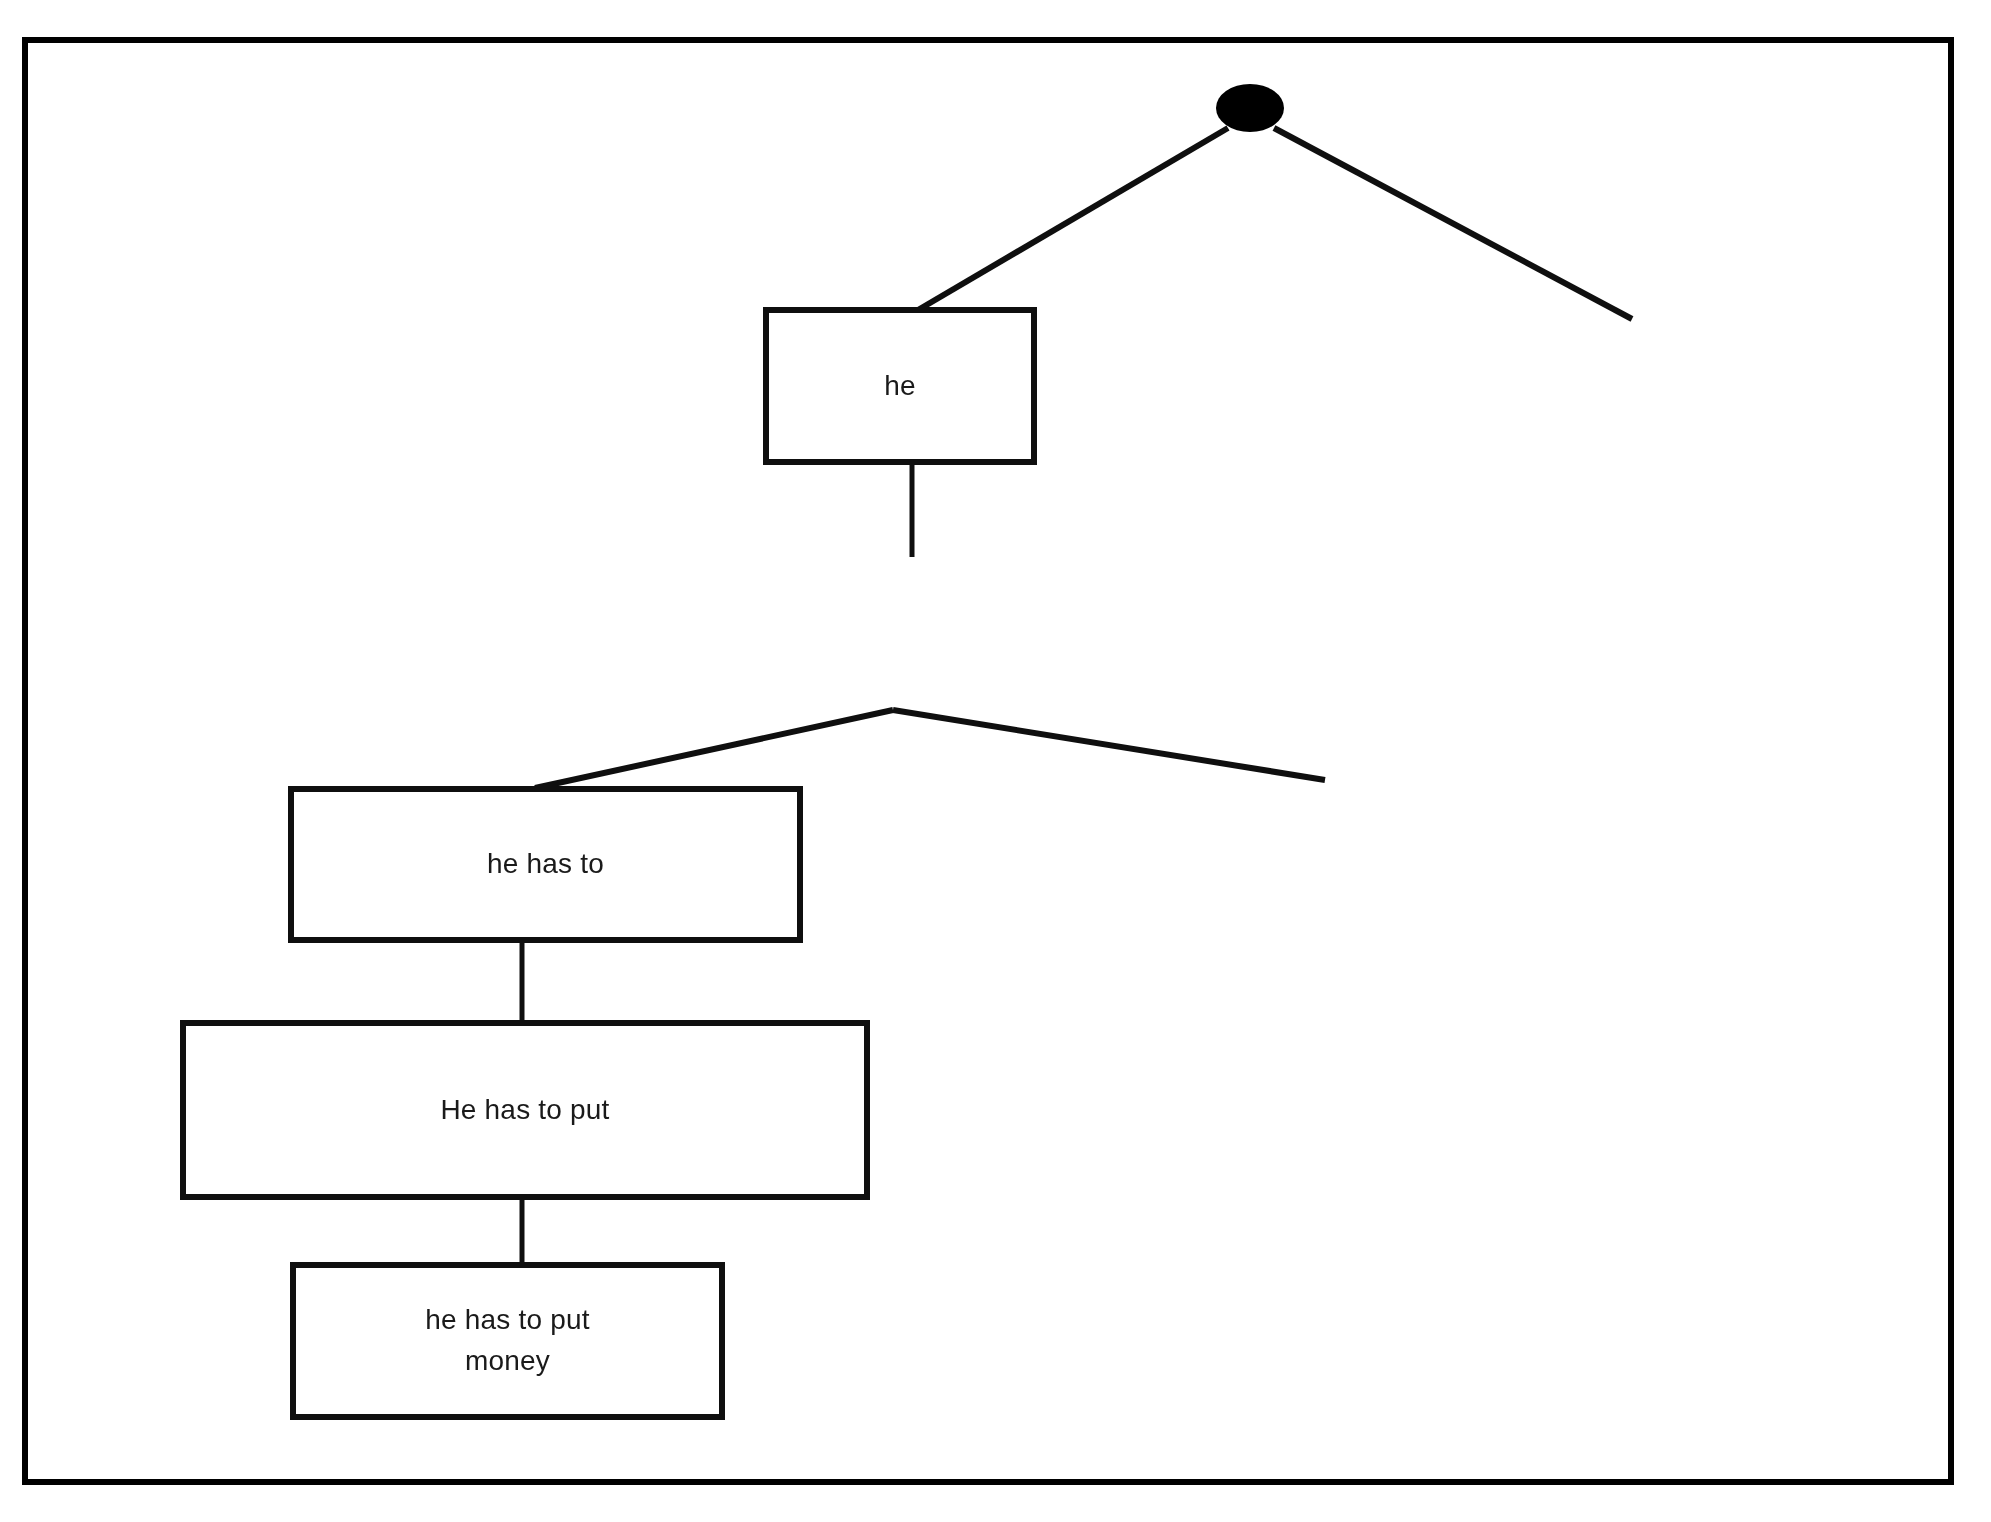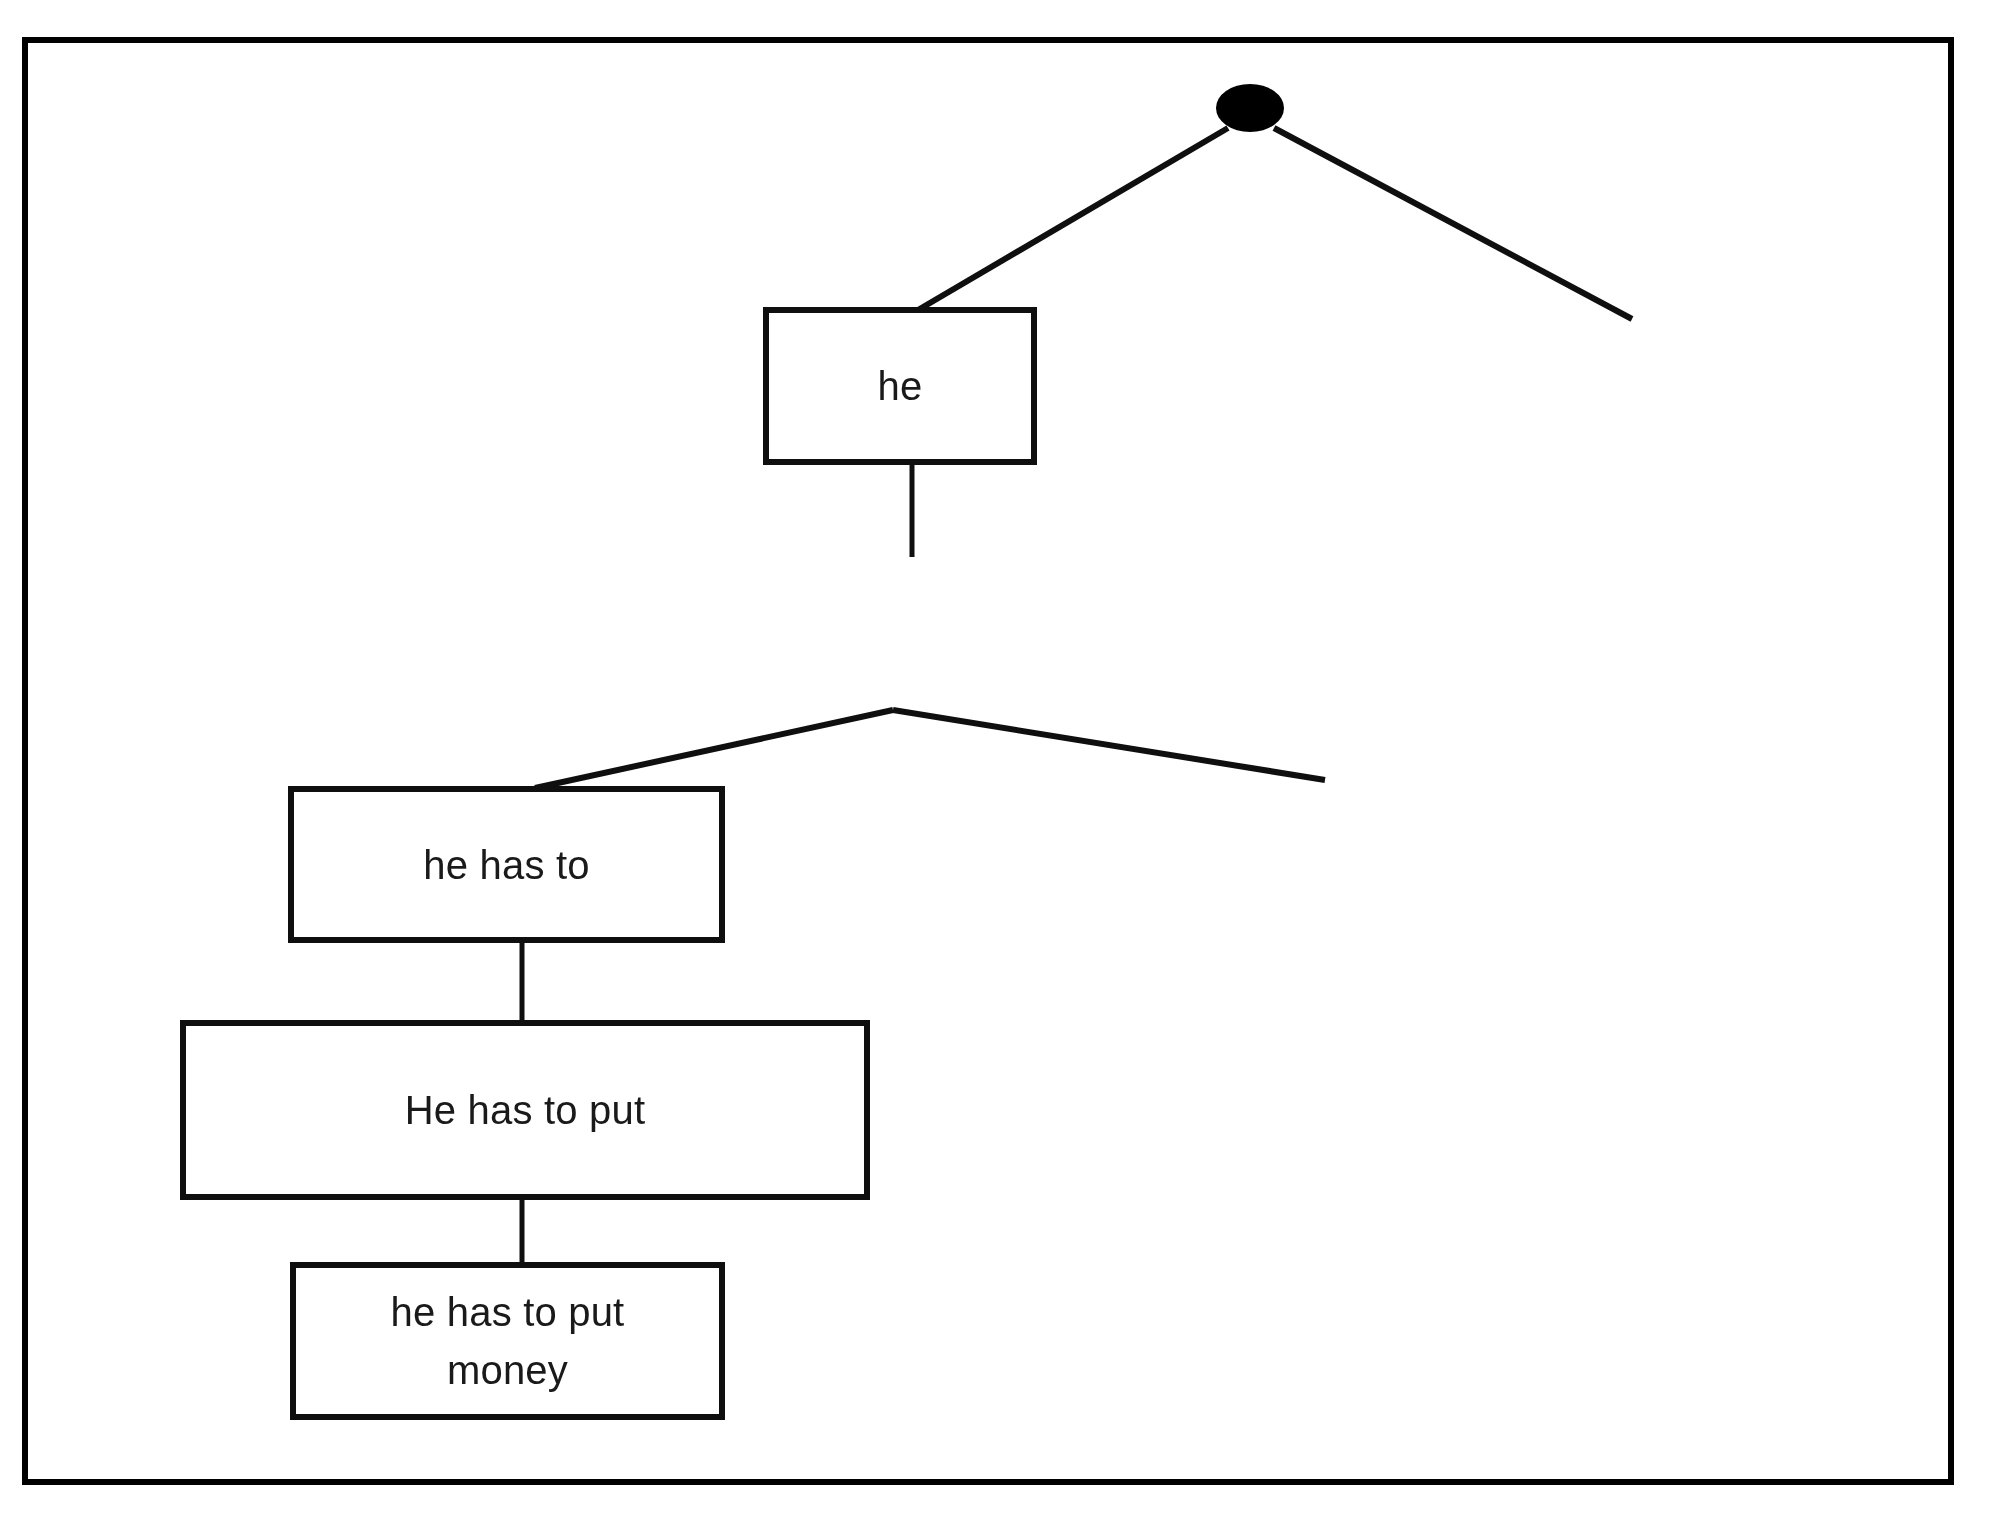--- a/index.html
+++ b/index.html
@@ -41,21 +41,21 @@
     position: absolute;
     box-sizing: border-box;
     border: 6px solid #0f0f0f;
     background: #ffffff;
     display: flex;
     align-items: center;
     justify-content: center;
     text-align: center;
     color: #1a1a1a;
     font-family: "Liberation Sans", sans-serif;
-    font-size: 40px;
+    font-size: 28px;
     font-weight: 400;
     line-height: 1.45;
     letter-spacing: 0.2px;
     z-index: 3;
   }
   .tree-node .node-label {
     display: block;
     padding: 0 10px;
     white-space: pre-line;
   }
@@ -77,21 +77,21 @@
     <line x1="522" y1="1197" x2="522" y2="1265" stroke="#0f0f0f" stroke-width="5"></line>
     <ellipse id="root-dot" cx="1250" cy="108" rx="34" ry="24" fill="#000000"></ellipse>
   </svg>
 
   <div class="tree-node" id="node-he" style="left:763px; top:307px; width:274px; height:158px;">
     <span class="node-label">he</span>
   </div>
 
 
 
-  <div class="tree-node" id="node-he-has-to" style="left:288px; top:786px; width:437px; height:157px;">
+  <div class="tree-node" id="node-he-has-to" style="left:288px; top:786px; width:515px; height:157px;">
     <span class="node-label">he has to</span>
   </div>
 
 
   <div class="tree-node" id="node-He-has-to-put" style="left:180px; top:1020px; width:690px; height:180px;">
     <span class="node-label">He has to put</span>
   </div>
 
   <div class="tree-node" id="node-he-has-to-put-money" style="left:290px; top:1262px; width:435px; height:158px;">
     <span class="node-label">he has to put

